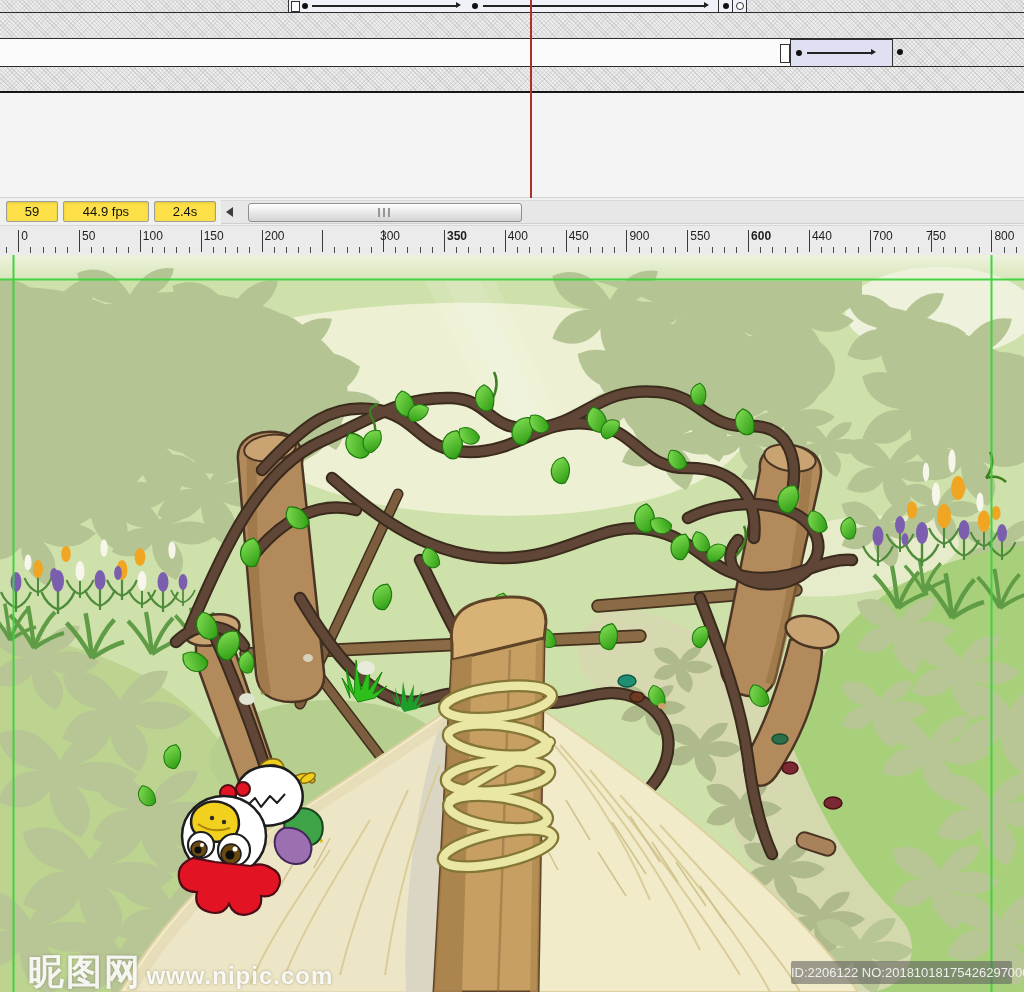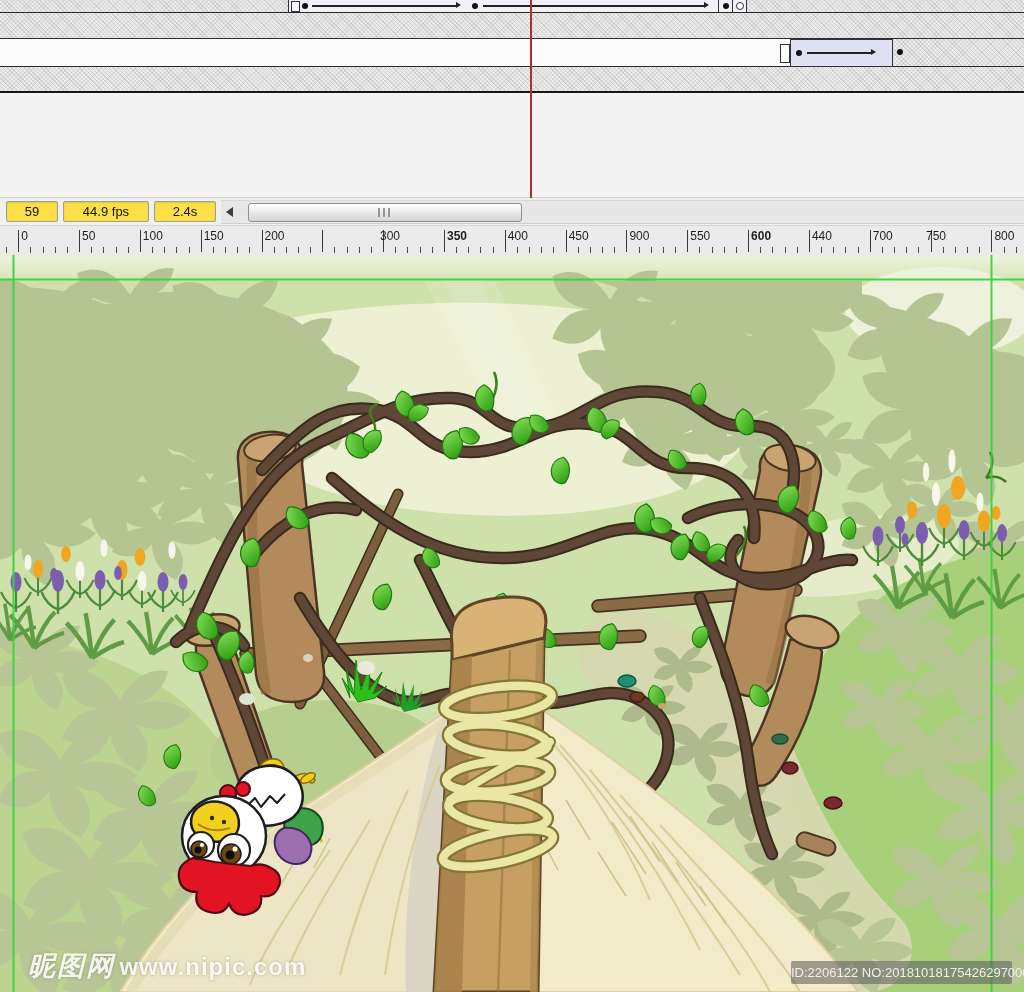--- a/index.html
+++ b/index.html
@@ -40,21 +40,21 @@
   #ruler{position:absolute;left:0;top:225px;width:1024px;height:30px;background:#ebebeb;
          border-top:1px solid #d7d7d7;border-bottom:1px solid #9a9a9a;overflow:hidden;}
   .rt-major{position:absolute;top:4px;height:22px;width:1px;background:#3b3b3b;}
   .rt-minor{position:absolute;bottom:3px;height:6px;width:1px;background:#4a4a4a;}
   .rt-label{position:absolute;top:3px;font-size:12px;color:#1e1e1e;}
   
   #scene{position:absolute;left:0;top:255px;width:1024px;height:737px;}
   #scene svg{display:block;}
   #wm-site{position:absolute;left:28px;top:693px;color:rgba(255,255,255,.9);
      text-shadow:0 0 3px rgba(110,110,80,.55);white-space:nowrap;}
-  #wm-site .cn{font-size:27px;font-weight:bold;letter-spacing:2px;font-style:italic;}
+  #wm-site .cn{font-size:36px;font-weight:bold;letter-spacing:2px;}
   #wm-site .url{font-size:24px;font-weight:bold;letter-spacing:1px;}
   #wm-id{position:absolute;left:791px;top:706px;width:221px;height:23px;border-radius:2px;
      background:rgba(95,95,95,.58);color:#efefef;font-size:13px;line-height:23px;text-align:center;white-space:nowrap;}
 </style>
 </head>
 <body>
 <div id="app">
 
   <div id="timeline">
     <div class="tl-row hatch" style="top:0;height:12px;"></div>

